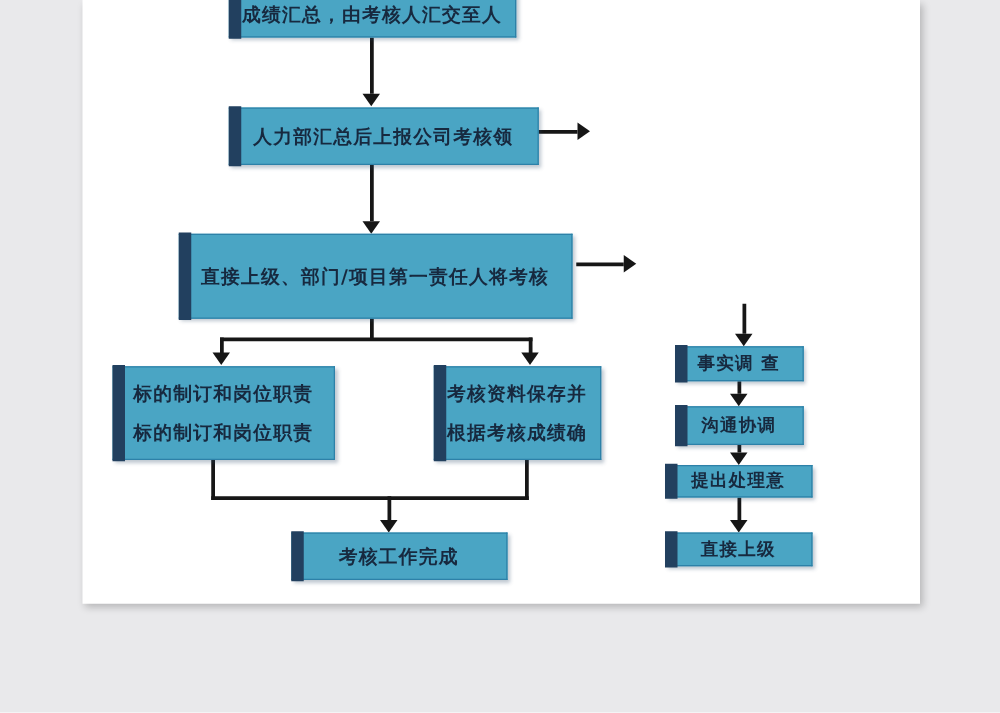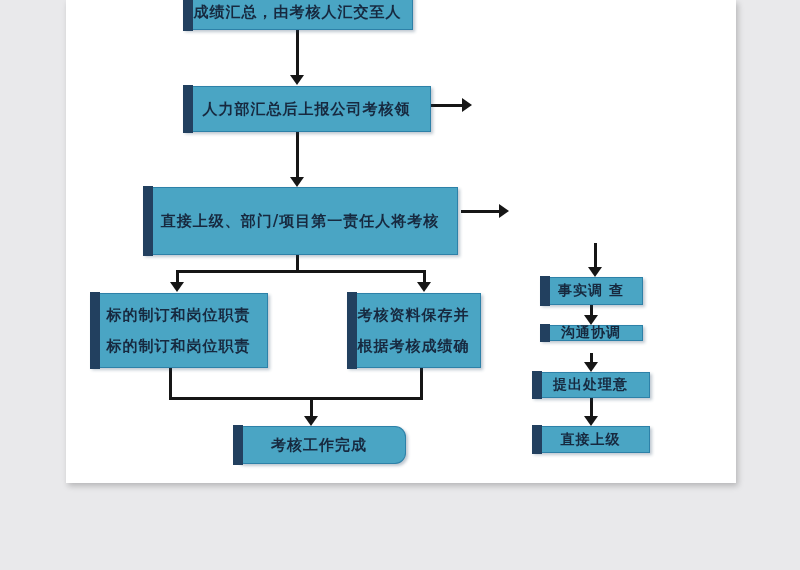--- a/index.html
+++ b/index.html
@@ -37,23 +37,23 @@
   }
   .node .ln{display:block;position:relative;}
   .two-line{flex-direction:column;line-height:31px;}
   #n1{left:183px;top:-22px;width:230px;height:52px;align-items:flex-end;padding-bottom:7px;}
   #n2{left:183px;top:86px;width:248px;height:46px;}
   #n3{left:474px;top:86px;width:210px;height:46px;}
   #n4{left:143px;top:187px;width:315px;height:68px;}
   #n5{left:510px;top:187px;width:172px;height:56px;}
   #n6{left:90px;top:293px;width:178px;height:75px;}
   #n7{left:347px;top:293px;width:134px;height:75px;}
-  #n8{left:233px;top:426px;width:173px;height:38px;border-radius:11px;}
+  #n8{left:233px;top:426px;width:173px;height:38px;}
   #nA{left:540px;top:277px;width:103px;height:28px;font-size:14px;}
-  #nB{left:540px;top:325px;width:103px;height:16px;font-size:14px;}
+  #nB{left:540px;top:325px;width:103px;height:31px;font-size:14px;}
   #nC{left:532px;top:372px;width:118px;height:26px;font-size:14px;}
   #nD{left:532px;top:426px;width:118px;height:27px;font-size:14px;}
   
   .vline{position:absolute;width:3px;background:#161616;}
   .hline{position:absolute;height:3px;background:#161616;}
   .ah-down{
     position:absolute;width:0;height:0;
     border-left:7px solid transparent;
     border-right:7px solid transparent;
     border-top:10px solid #161616;

